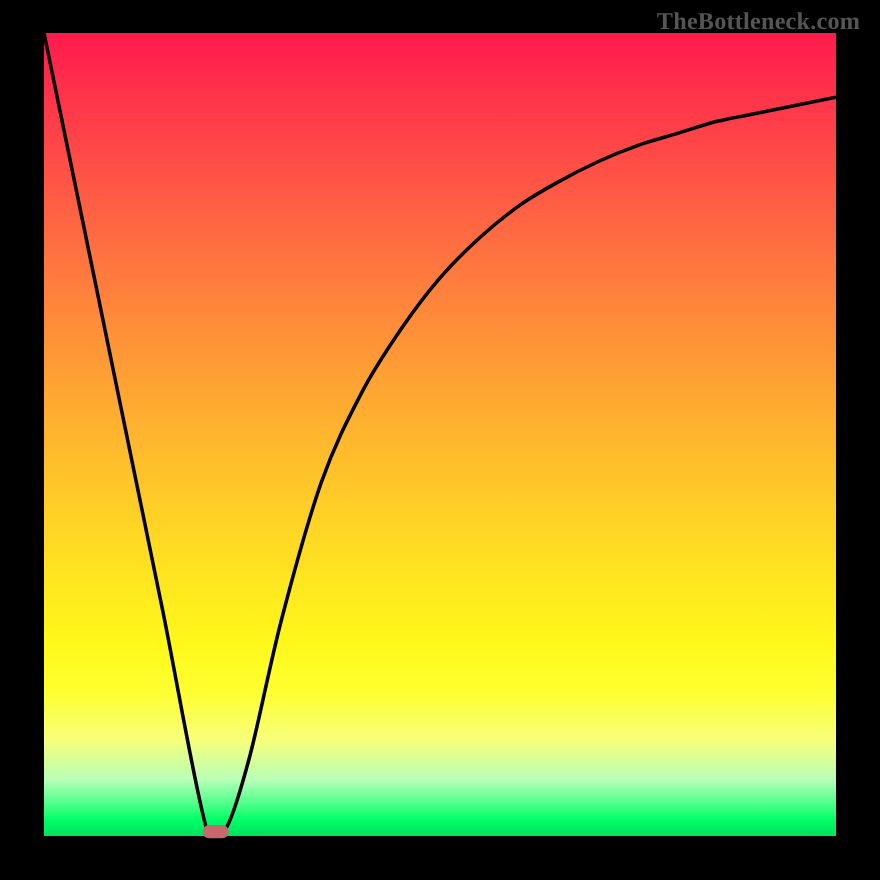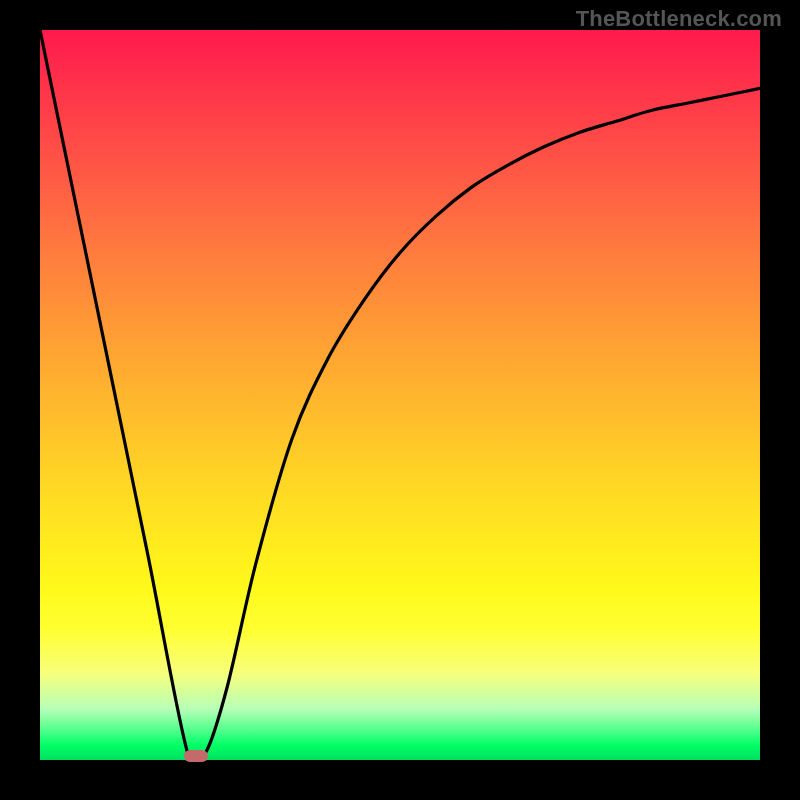--- a/index.html
+++ b/index.html
@@ -60,20 +60,21 @@
   }
   .watermark {
     position: absolute;
     top: 6px;
     right: 18px;
     color: #555;
     font-size: 22px;
     font-weight: 600;
     letter-spacing: 0.2px;
     user-select: none;
+    font-family: Liberation Serif, serif;
   }
 </style>
 </head>
 <body>
 
 <div class="frame">
   <div class="watermark">TheBottleneck.com</div>
   <div class="plot-area">
     <svg class="curve" viewBox="0 0 720 730" preserveAspectRatio="none">
       <path id="curve-path" d="M 0.0 0.0 C 6.0 29.2, 24.0 116.8, 36.0 175.2 C 48.0 233.6, 60.0 292.0, 72.0 350.4 C 84.0 408.8, 95.4 463.6, 108.0 525.6 C 120.6 587.7, 138.0 689.9, 147.6 722.7 C 157.2 755.6, 159.0 733.7, 165.6 722.7 C 172.2 711.8, 178.8 688.6, 187.2 657.0 C 195.6 625.4, 205.2 574.3, 216.0 532.9 C 226.8 491.5, 240.0 442.9, 252.0 408.8 C 264.0 374.7, 276.0 351.6, 288.0 328.5 C 300.0 305.4, 312.0 287.7, 324.0 270.1 C 336.0 252.5, 348.0 236.6, 360.0 222.7 C 372.0 208.7, 384.0 197.1, 396.0 186.1 C 408.0 175.2, 420.0 165.5, 432.0 156.9 C 444.0 148.4, 456.0 141.7, 468.0 135.1 C 480.0 128.4, 492.0 122.3, 504.0 116.8 C 516.0 111.3, 528.0 106.5, 540.0 102.2 C 552.0 97.9, 564.0 94.9, 576.0 91.3 C 588.0 87.6, 600.0 83.3, 612.0 80.3 C 624.0 77.3, 636.0 75.4, 648.0 73.0 C 660.0 70.6, 672.0 68.1, 684.0 65.7 C 696.0 63.3, 714.0 59.6, 720.0 58.4" stroke="#000" stroke-width="3.2" fill="none" stroke-linejoin="round" stroke-linecap="round"></path>

